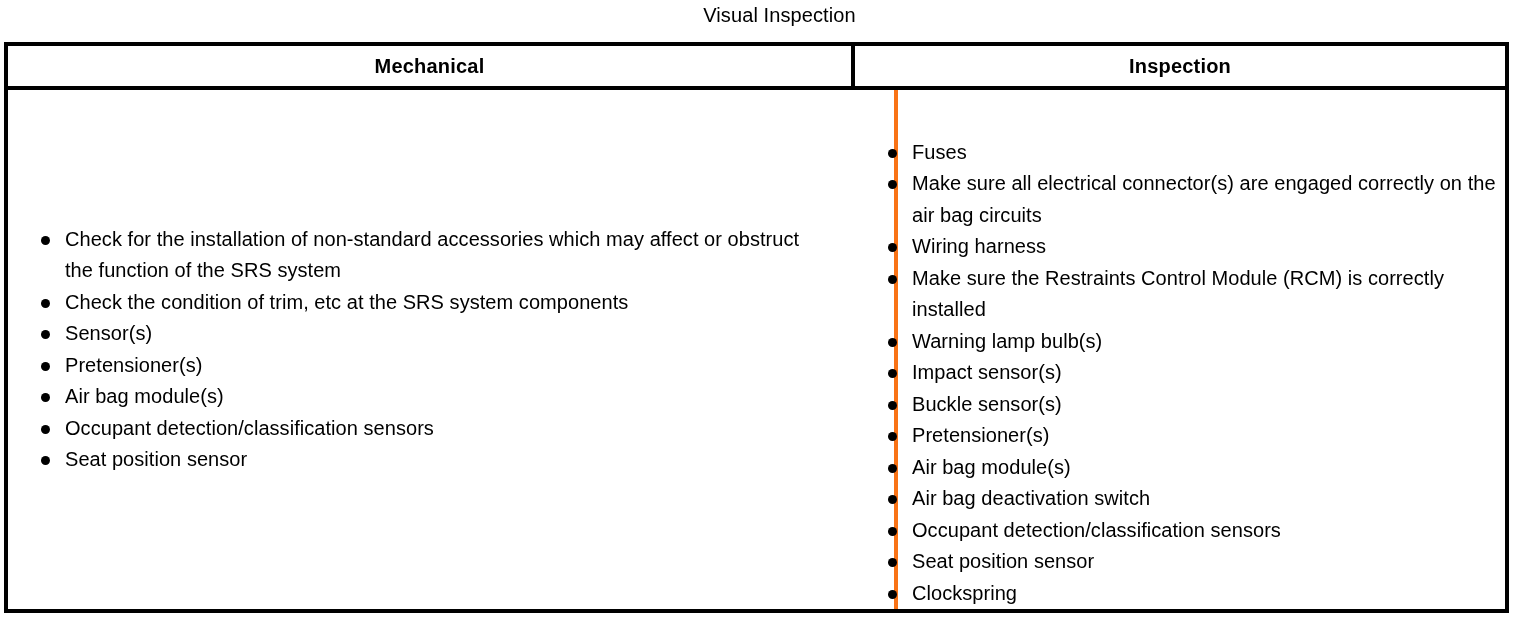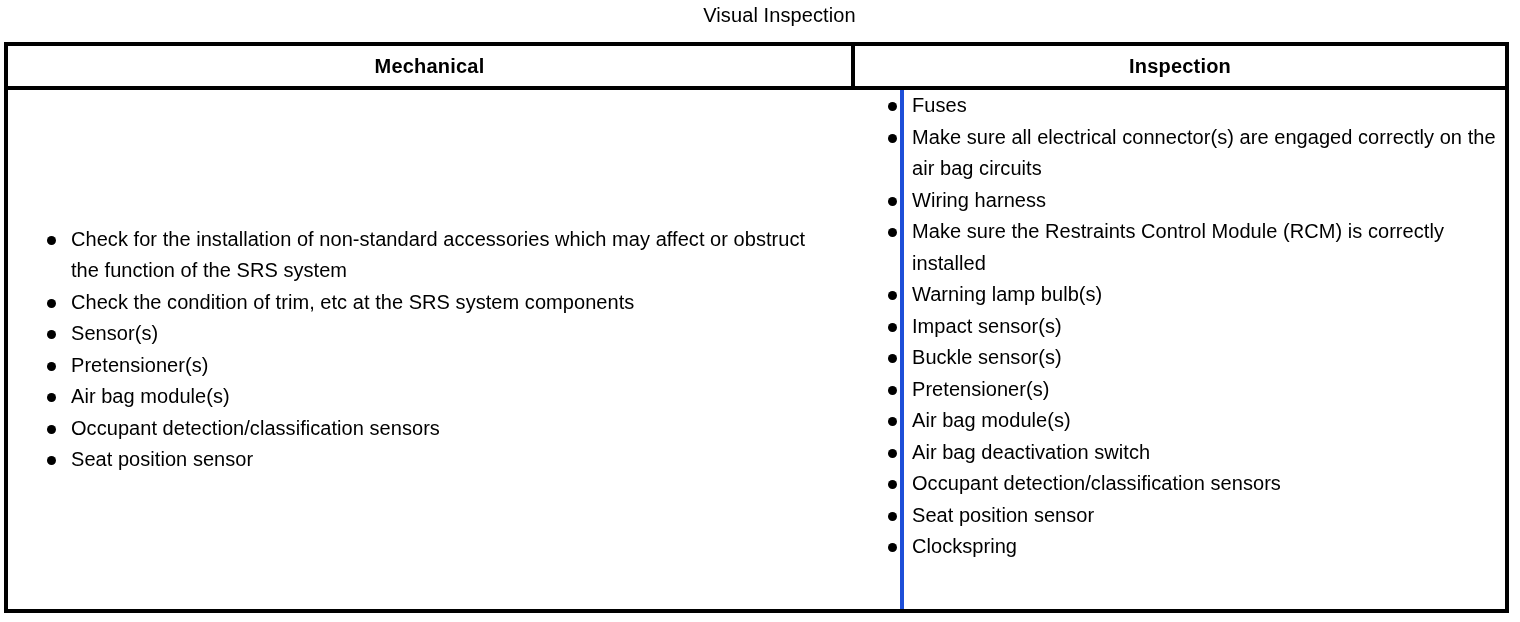--- a/index.html
+++ b/index.html
@@ -85,31 +85,31 @@
     width: 100%;
     height: 519px;
   }
   .body-cell {
     position: absolute;
     top: 0;
     height: 519px;
     box-sizing: border-box;
   }
   .body-cell.mechanical {
-    left: 6px;
+    left: 0;
     width: 890px;
-    border-right: 4px solid #1d4ed8;
+    border-right: 4px solid #f97316;
     display: flex;
     align-items: center;
   }
   .body-cell.electrical {
     left: 847px;
     width: 650px;
     display: flex;
-    align-items: flex-start;
+    align-items: flex-end;
   }
   ul.check-list {
     list-style: none;
     margin: 0;
     padding: 0;
     width: 100%;
   }
   ul.check-list li {
     position: relative;
     padding-left: 33px;

